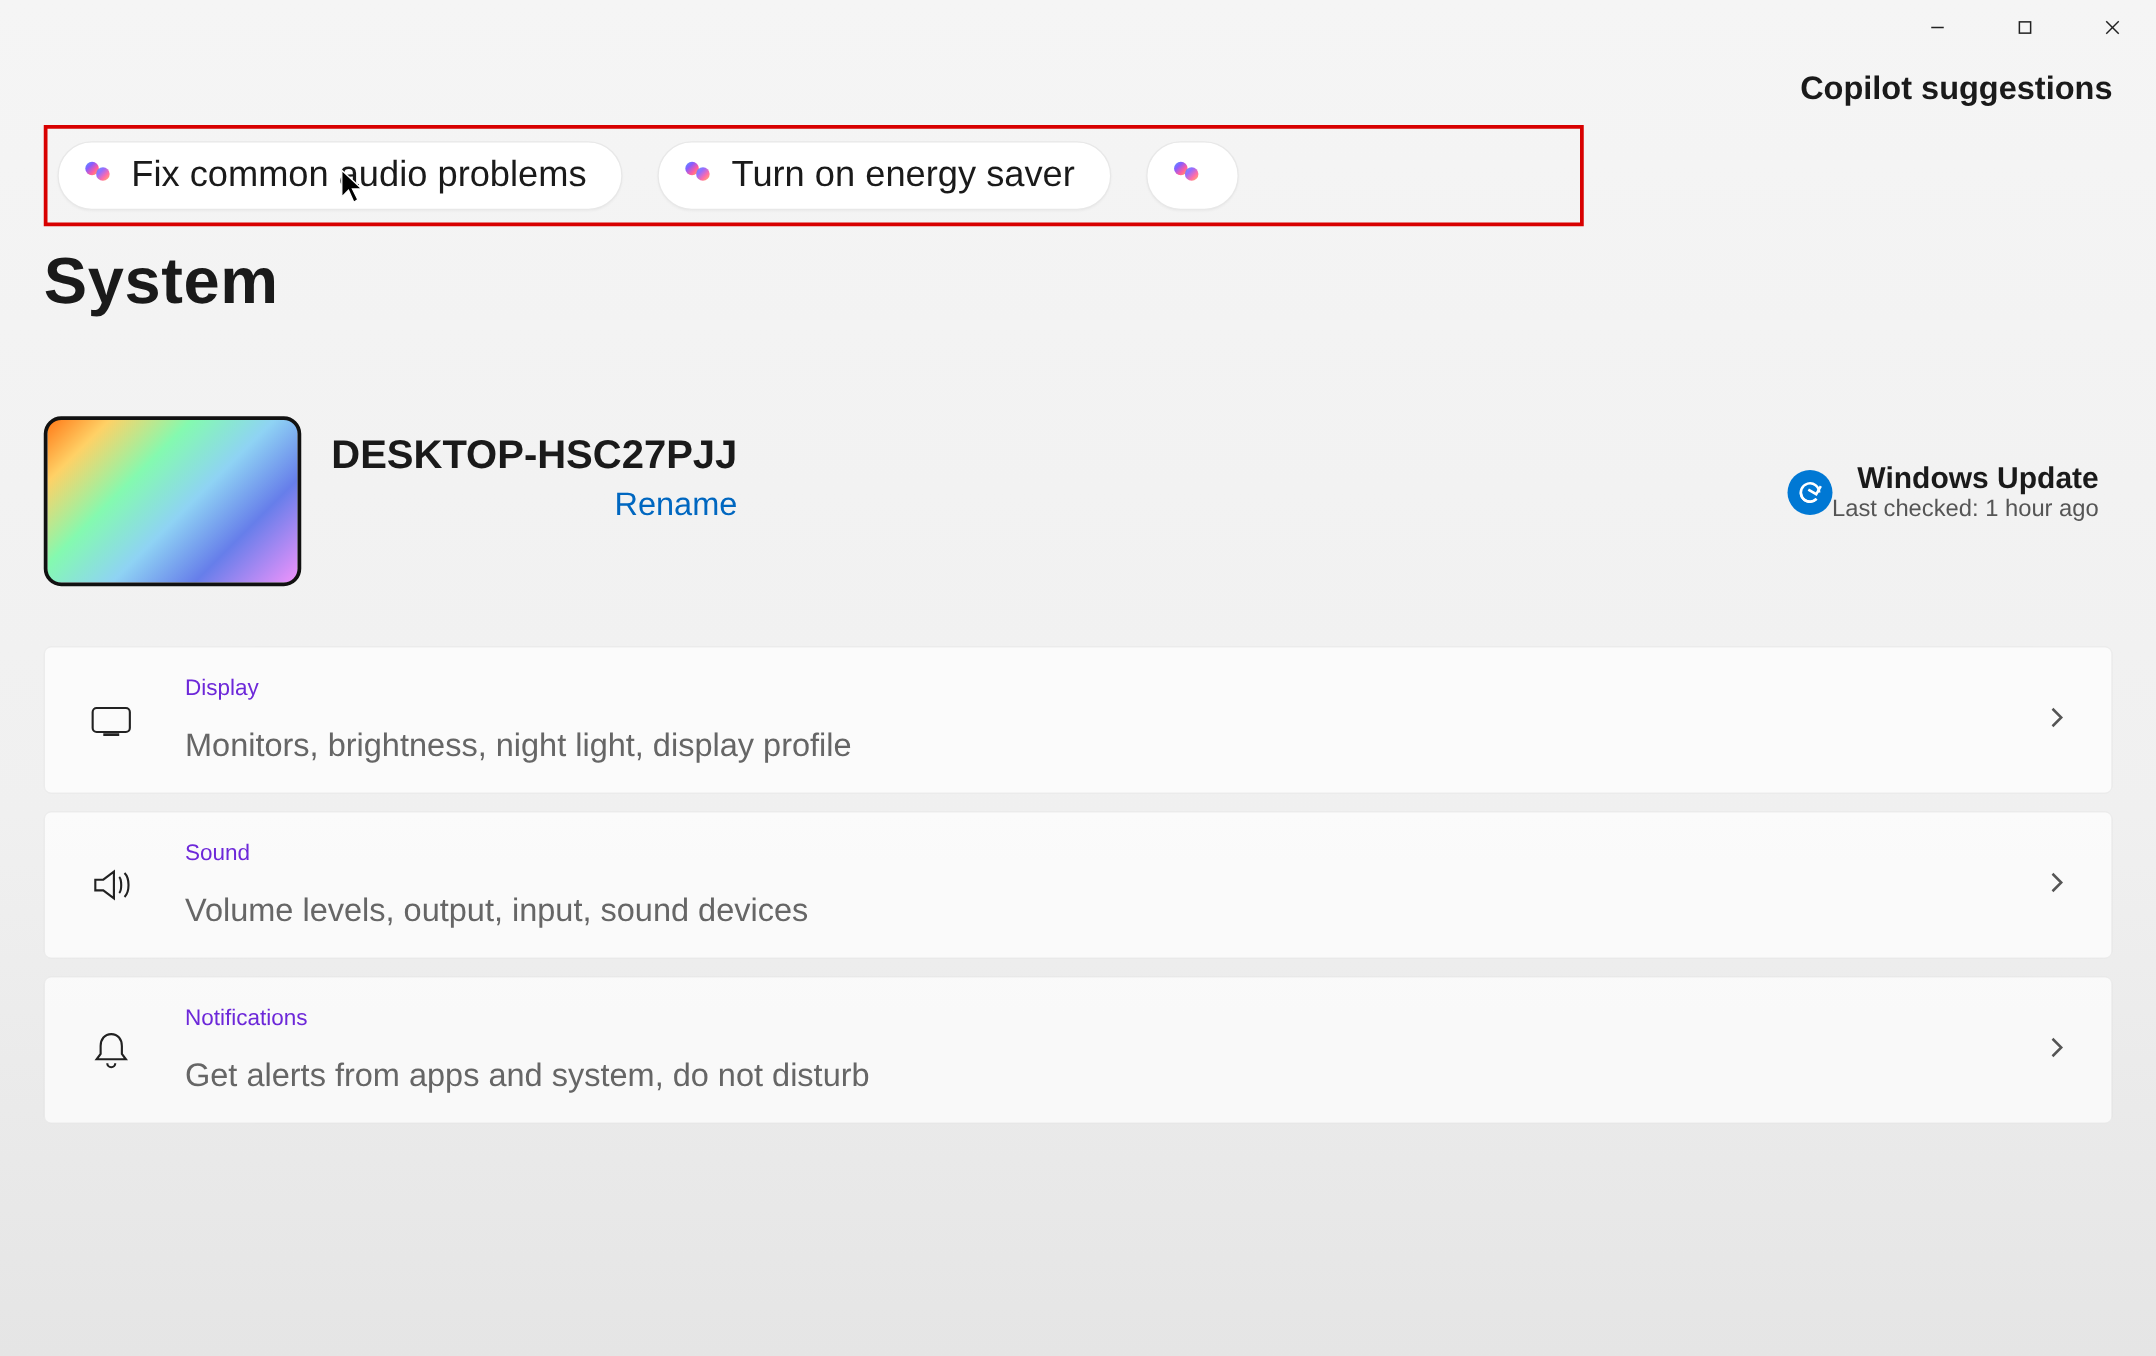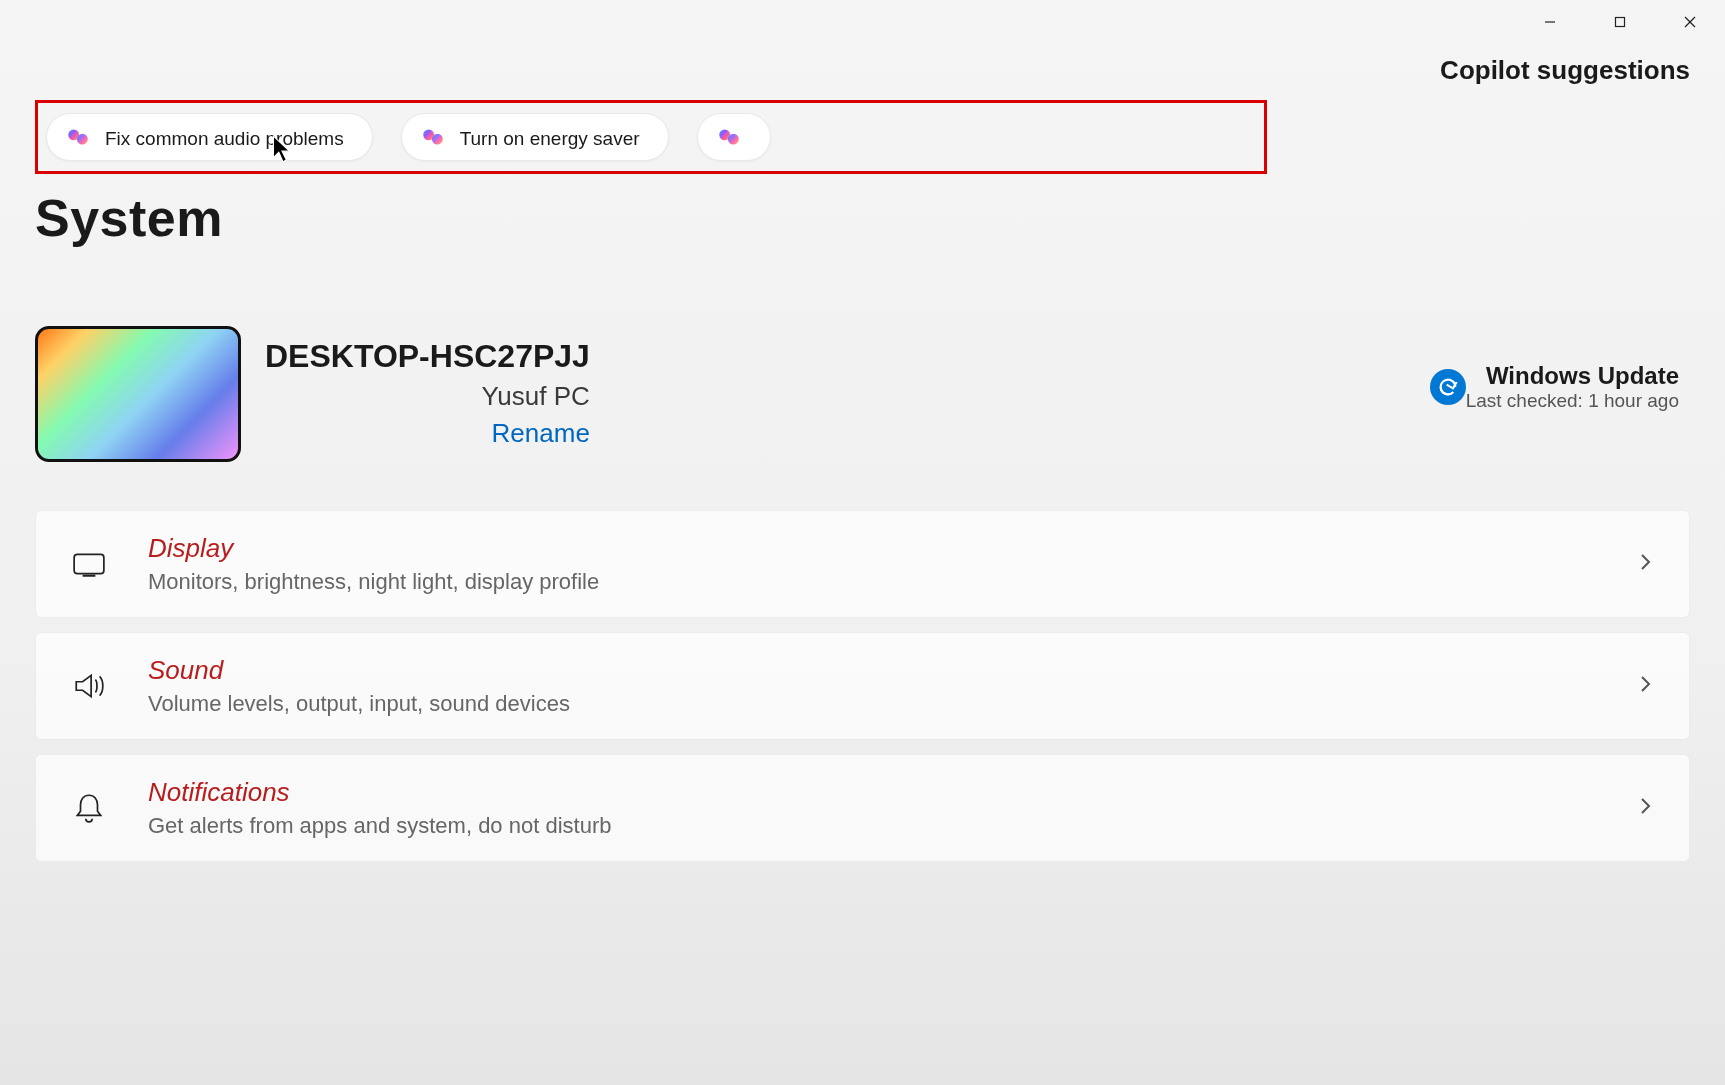--- a/index.html
+++ b/index.html
@@ -51,23 +51,23 @@
     gap: 28px;
     width: 1232px;
   }
 
   .suggestion-pill {
     background: #ffffff;
     border: 1px solid #e8e8e8;
     border-radius: 34px;
     padding: 10px 28px 10px 18px;
     display: flex;
-    align-items: flex-end;
+    align-items: flex-start;
     gap: 14px;
-    font-size: 19px;
+    font-size: 29px;
     color: #1a1a1a;
     box-shadow: 0 1px 2px rgba(0,0,0,0.04);
     white-space: nowrap;
   }
   .suggestion-pill .copilot-icon {
     width: 26px;
     height: 26px;
     display: block;
   }
 
@@ -134,22 +134,22 @@
     background: rgba(255,255,255,0.7);
     border: 1px solid rgba(0,0,0,0.06);
     border-radius: 6px;
     padding: 22px 34px;
     display: flex;
     align-items: center;
     gap: 40px;
   }
   .settings-item .item-icon { width: 38px; height: 38px; display:flex; align-items:center; justify-content:center; }
   .settings-item .item-icon svg { width: 34px; height: 34px; stroke: #222; fill: none; stroke-width: 1.6; }
-  .settings-item .labels .title { font-size: 26px; color: #b91c1c; font-style: italic; }
-  .settings-item .labels .sub { font-size: 22px; color: #666; margin-top: 5px; }
+  .settings-item .labels .title { font-size: 18px; color: #6d28d9; }
+  .settings-item .labels .sub { font-size: 26px; color: #666; margin-top: 20px; }
   .settings-item .chev { margin-left: auto; color: #555; }
   .settings-item .chev svg { width: 18px; height: 18px; stroke: #555; fill: none; stroke-width: 2; }
 
 </style>
 </head>
 <body>
 
 <div class="titlebar-controls">
   <div class="titlebar-btn">
     <svg viewBox="0 0 14 14">
@@ -225,21 +225,20 @@
       </span>
     </div>
   </div>
 
   <h1 class="page-title">System</h1>
 
   <div class="device-row">
     <div class="device-thumb"></div>
     <div class="device-info">
       <div class="device-name">DESKTOP-HSC27PJJ</div>
-      <div class="device-subname">Yusuf PC</div>
       <a class="rename-link">Rename</a>
     </div>
     <div class="update-box">
       <div class="update-icon">
         <svg viewBox="0 0 24 24">
             <path d="M20 12a8 8 0 1 0-2.3 5.6"></path>
             <polyline points="20 4 20 12 12 12" transform="rotate(30 16 8)"></polyline>
             <path d="M4 12a8 8 0 0 0 13.7 5.6"></path>
           </svg>
       </div>

